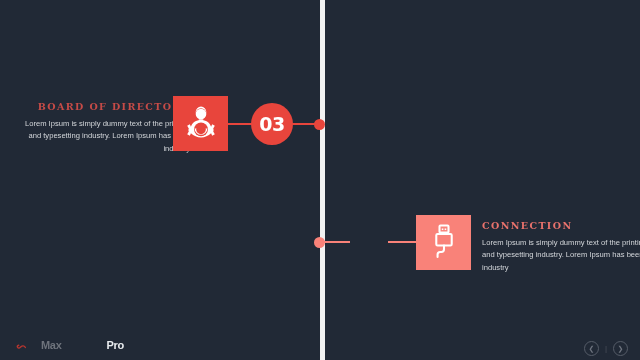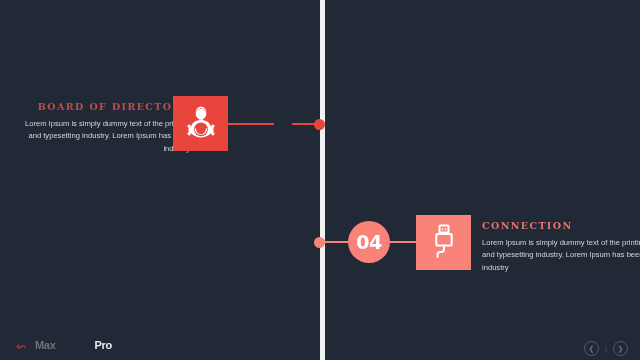--- a/index.html
+++ b/index.html
@@ -97,21 +97,21 @@
     color: #d3d6da;
   }
 
   
   .logo {
     position: absolute;
     left: 16px;
     top: 339px;
     display: flex;
     align-items: center;
-    gap: 8px;
+    gap: 14px;
   }
   .logo-mark { width: 11px; height: 11px; display: block; }
   .logo-max { font-size: 11px; font-weight: bold; color: #6e737c; letter-spacing: -0.3px; }
   .logo-pro { font-size: 11px; font-weight: bold; color: #e9ecef; letter-spacing: -0.3px; padding-left: 31px; }
 
   .nav {
     position: absolute;
     right: 12px;
     top: 341px;
     display: flex;
@@ -159,22 +159,22 @@
         <path d="M32 30 l-5 -3 h10 z"></path>
         <path d="M30 31 h4 l-1 9 h-2 z"></path>
         <path d="M32 28 c-9 0 -17 5 -19 13 l-2 -5 -5 3 3 5 c-1 2 -1 4 0 6 l-3 5 5 3 2 -5 c5 5 12 8 19 8 s14 -3 19 -8 l2 5 5 -3 -3 -5 c1 -2 1 -4 0 -6 l3 -5 -5 -3 -2 5 c-2 -8 -10 -13 -19 -13 z"></path>
         <circle cx="32" cy="46" r="13" fill="#e8453c"></circle>
         <path d="M20 44 a12 12 0 0 0 24 0 z" fill="#ffffff"></path>
         <circle cx="32" cy="46" r="9" fill="#e8453c"></circle>
       </svg>
     </span>
   </div>
 
-
-  <div class="badge b4">04</div>
+  <div class="badge b3">03</div>
+
 
   <div class="tile t4">
     <span>
       <svg width="32" height="36" viewBox="0 0 48 56" fill="none" stroke="#ffffff" stroke-width="3.2">
         <rect x="17" y="4" width="14" height="11" rx="1.5"></rect>
         <rect x="20.5" y="8.5" width="2.5" height="2.5" fill="#ffffff" stroke="none"></rect>
         <rect x="25" y="8.5" width="2.5" height="2.5" fill="#ffffff" stroke="none"></rect>
         <rect x="12" y="17" width="24" height="18" rx="2"></rect>
         <path d="M24 35 v6 q0 4 -4 4 h-2 q-4 0 -4 4 v4" stroke-linecap="round"></path>
       </svg>

